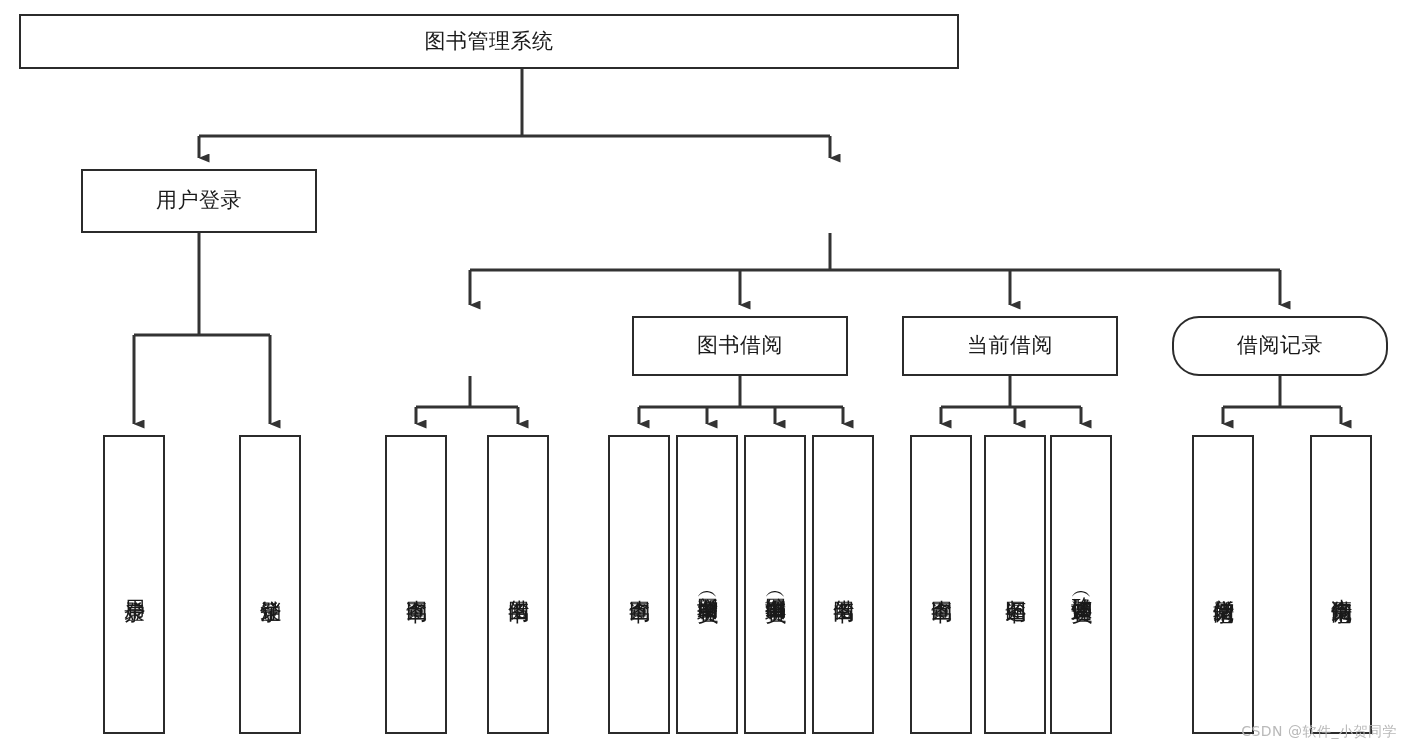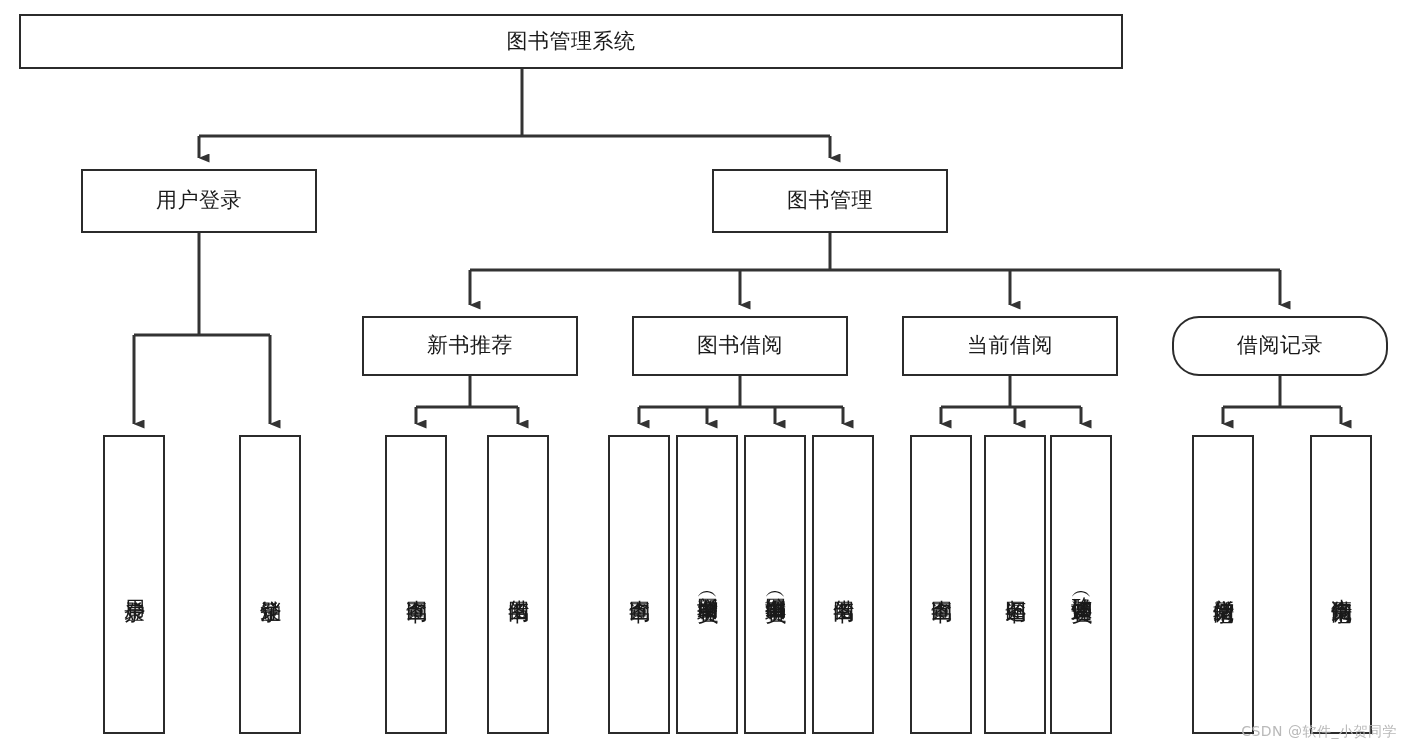--- a/index.html
+++ b/index.html
@@ -119,35 +119,29 @@
       <path d="M 1015 407 L 1015 424" marker-end="url(#arrowhead)"></path>
       <path d="M 1081 407 L 1081 424" marker-end="url(#arrowhead)"></path>
 
       <path d="M 1280 376 L 1280 407"></path>
       <path d="M 1223 407 L 1341 407"></path>
       <path d="M 1223 407 L 1223 424" marker-end="url(#arrowhead)"></path>
       <path d="M 1341 407 L 1341 424" marker-end="url(#arrowhead)"></path>
     </g>
   </svg>
 
-  <div class="node-box" style="left:19px; top:14px; width:1104px; height:55px;">
+  <div class="node-box" style="left:19px; top:14px; width:940px; height:55px;">
     <span class="node-label-h">图书管理系统</span>
   </div>
 
   <div class="node-box" style="left:81px; top:169px; width:236px; height:64px;">
     <span class="node-label-h">用户登录</span>
   </div>
 
-  <div class="node-box" style="left:712px; top:169px; width:236px; height:64px;">
-    <span class="node-label-h">图书管理</span>
-  </div>
-
-  <div class="node-box" style="left:362px; top:316px; width:216px; height:60px;">
-    <span class="node-label-h">新书推荐</span>
-  </div>
+
 
   <div class="node-box" style="left:902px; top:316px; width:216px; height:60px;">
     <span class="node-label-h">当前借阅</span>
   </div>
 
   <div class="node-box" style="left:632px; top:316px; width:216px; height:60px;">
     <span class="node-label-h">图书借阅</span>
   </div>
 
   <div class="node-box" style="left:1172px; top:316px; width:216px; height:60px;border-radius:27px;">

